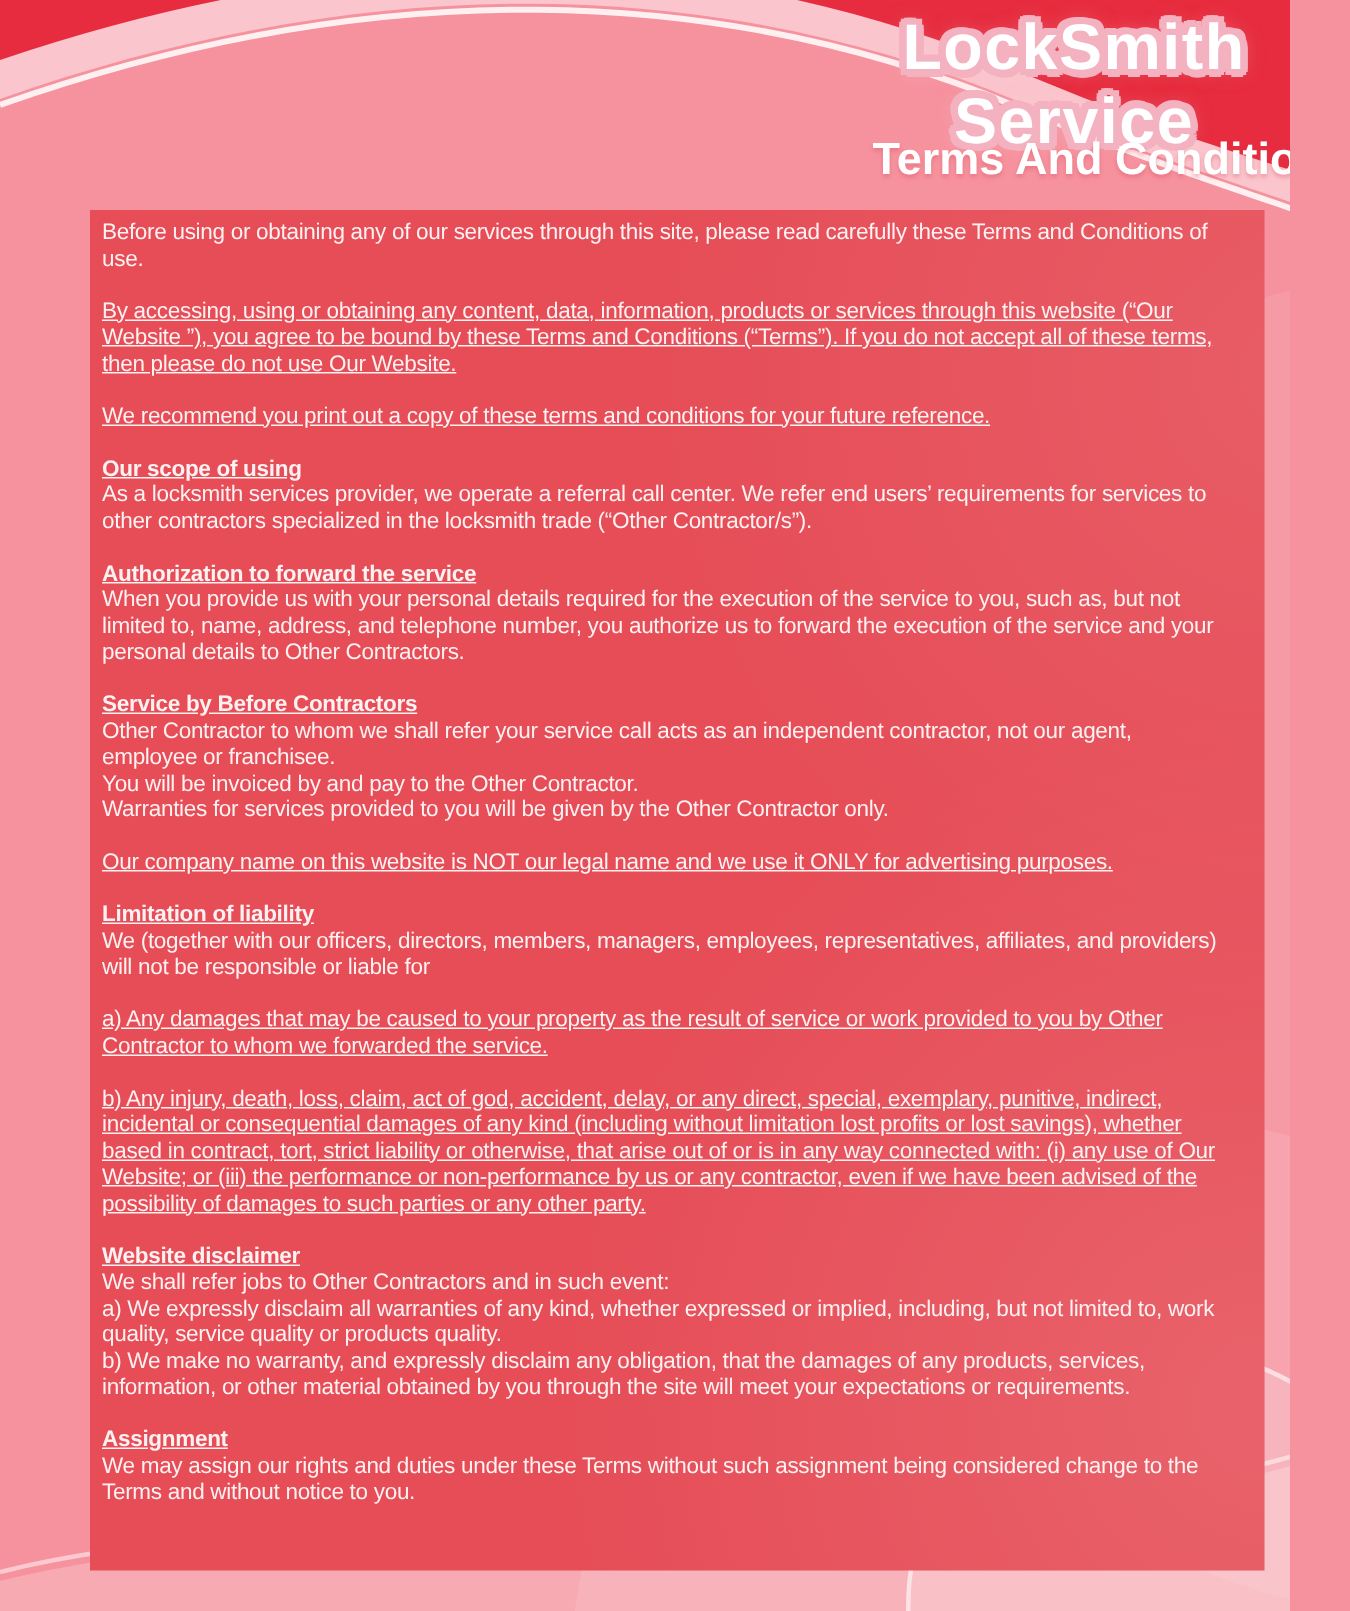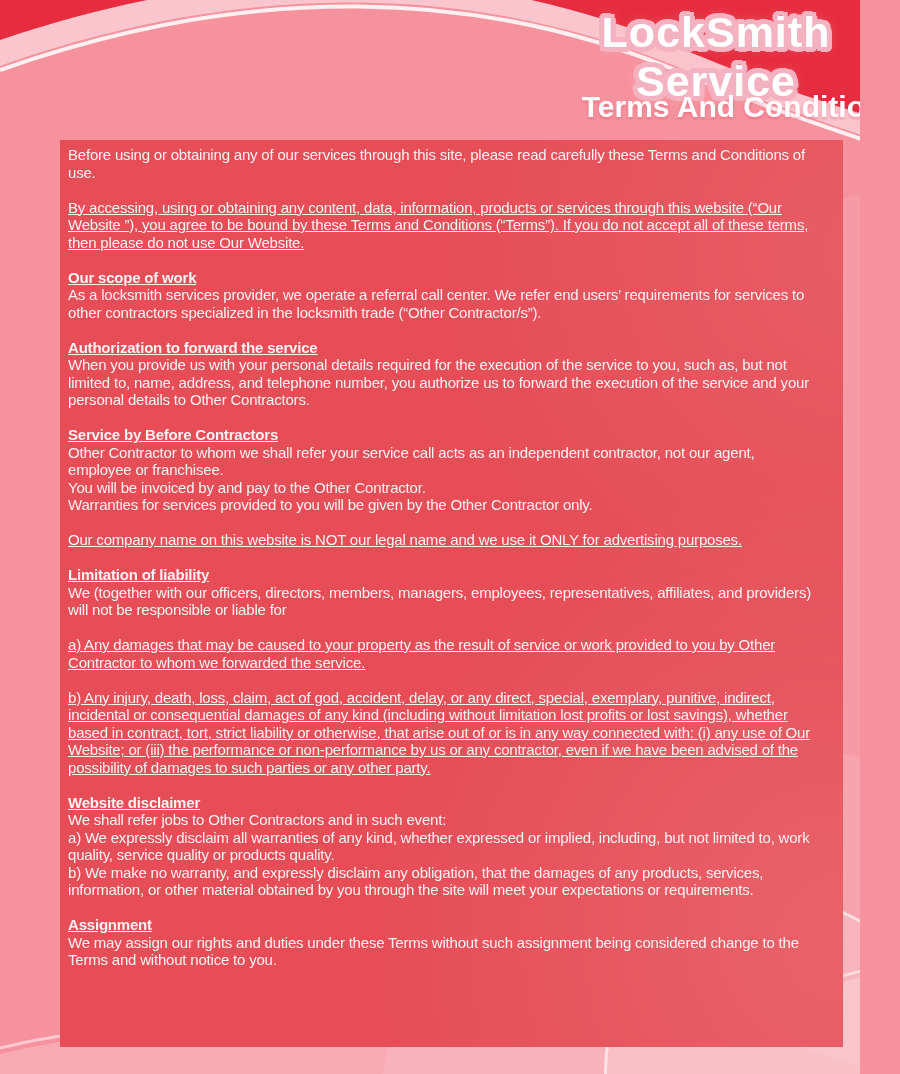--- a/index.html
+++ b/index.html
@@ -90,21 +90,22 @@
     <div>Service</div>
   </div>
 
   <h1 class="title">Terms And Conditions</h1>
 
   <div class="panel">
     <div class="panel-sheen"></div>
     <div id="terms-content">
         <div class="t-p">Before using or obtaining any of our services through this site, please read carefully these Terms and Conditions of use.</div>
         <div class="t-p gap">By accessing, using or obtaining any content, data, information, products or services through this website (“Our Website ”), you agree to be bound by these Terms and Conditions (“Terms”). If you do not accept all of these terms, then please do not use Our Website.</div>
-        <div class="t-h gap">Our scope of work</div>
+        <div class="t-p gap">We recommend you print out a copy of these terms and conditions for your future reference.</div>
+        <div class="t-h gap">Our scope of using</div>
         <div class="t-p">As a locksmith services provider, we operate a referral call center. We refer end users’ requirements for services to other contractors specialized in the locksmith trade (“Other Contractor/s”).</div>
         <div class="t-h gap">Authorization to forward the service</div>
         <div class="t-p">When you provide us with your personal details required for the execution of the service to you, such as, but not limited to, name, address, and telephone number, you authorize us to forward the execution of the service and your personal details to Other Contractors.</div>
         <div class="t-h gap">Service by Before Contractors</div>
         <div class="t-p">Other Contractor to whom we shall refer your service call acts as an independent contractor, not our agent, employee or franchisee.</div>
         <div class="t-p">You will be invoiced by and pay to the Other Contractor.</div>
         <div class="t-p">Warranties for services provided to you will be given by the Other Contractor only.</div>
         <div class="t-p gap">Our company name on this website is NOT our legal name and we use it ONLY for advertising purposes.</div>
         <div class="t-h gap">Limitation of liability</div>
         <div class="t-p">We (together with our officers, directors, members, managers, employees, representatives, affiliates, and providers) will not be responsible or liable for</div>

